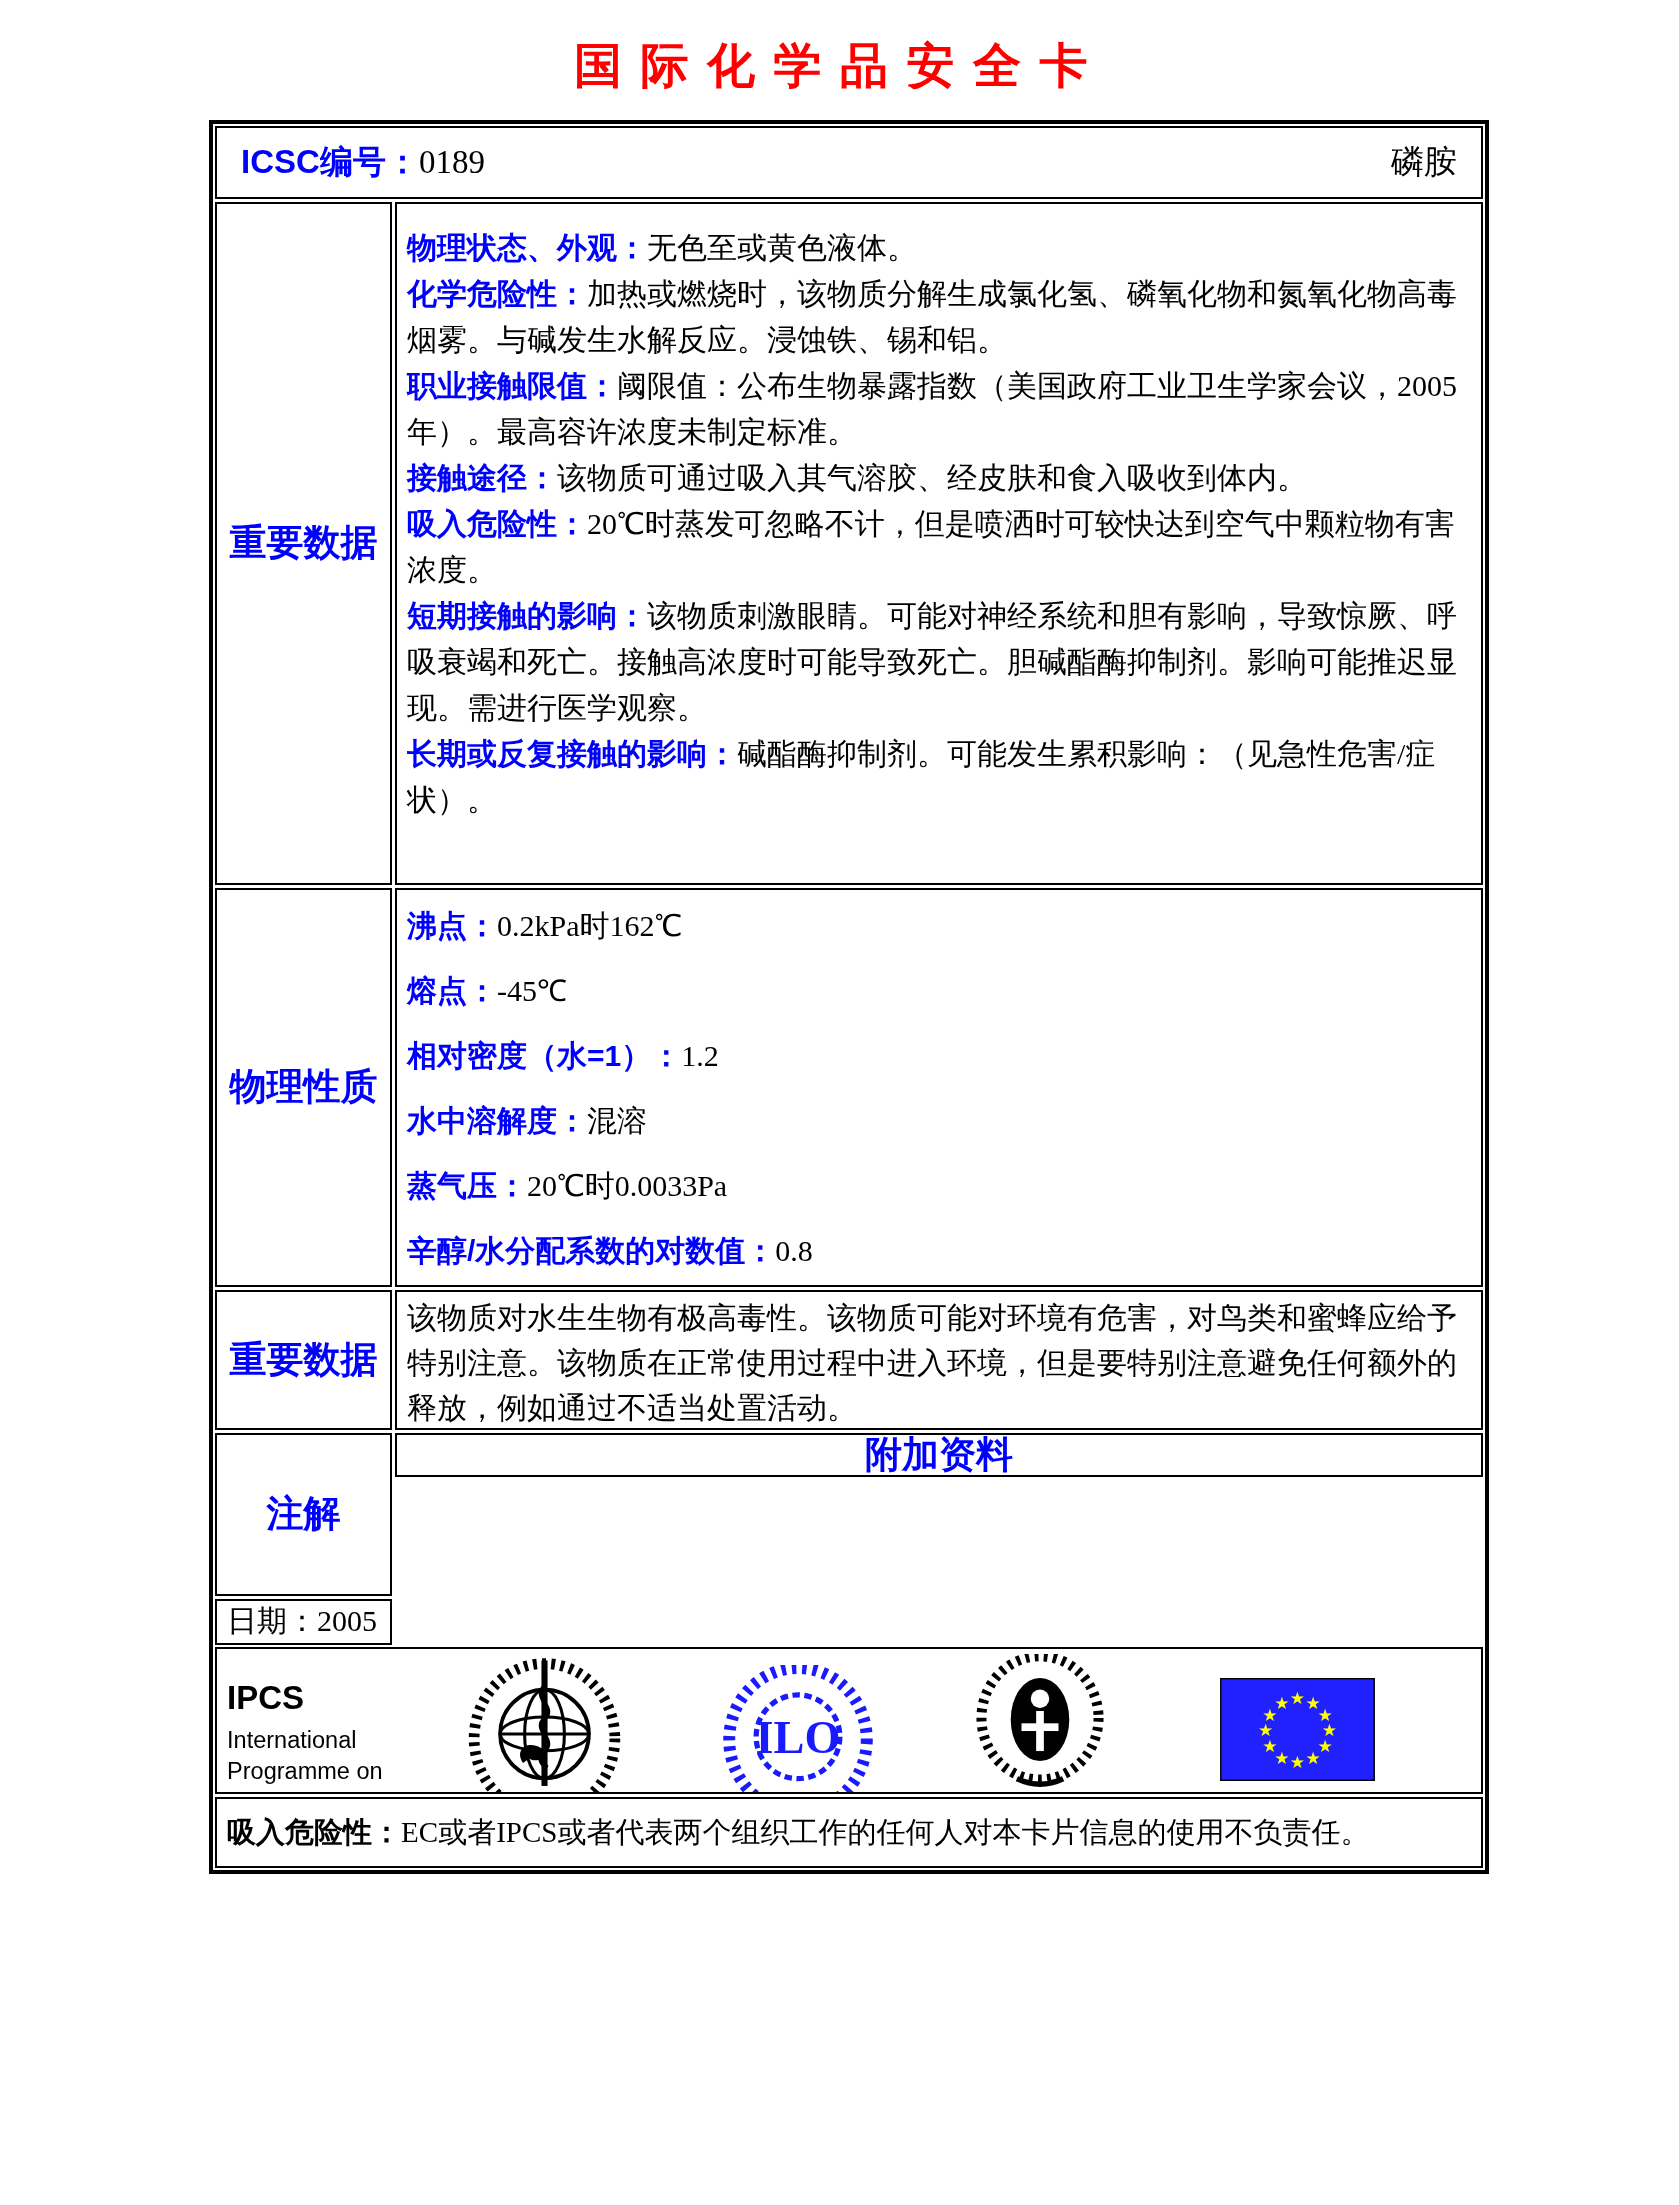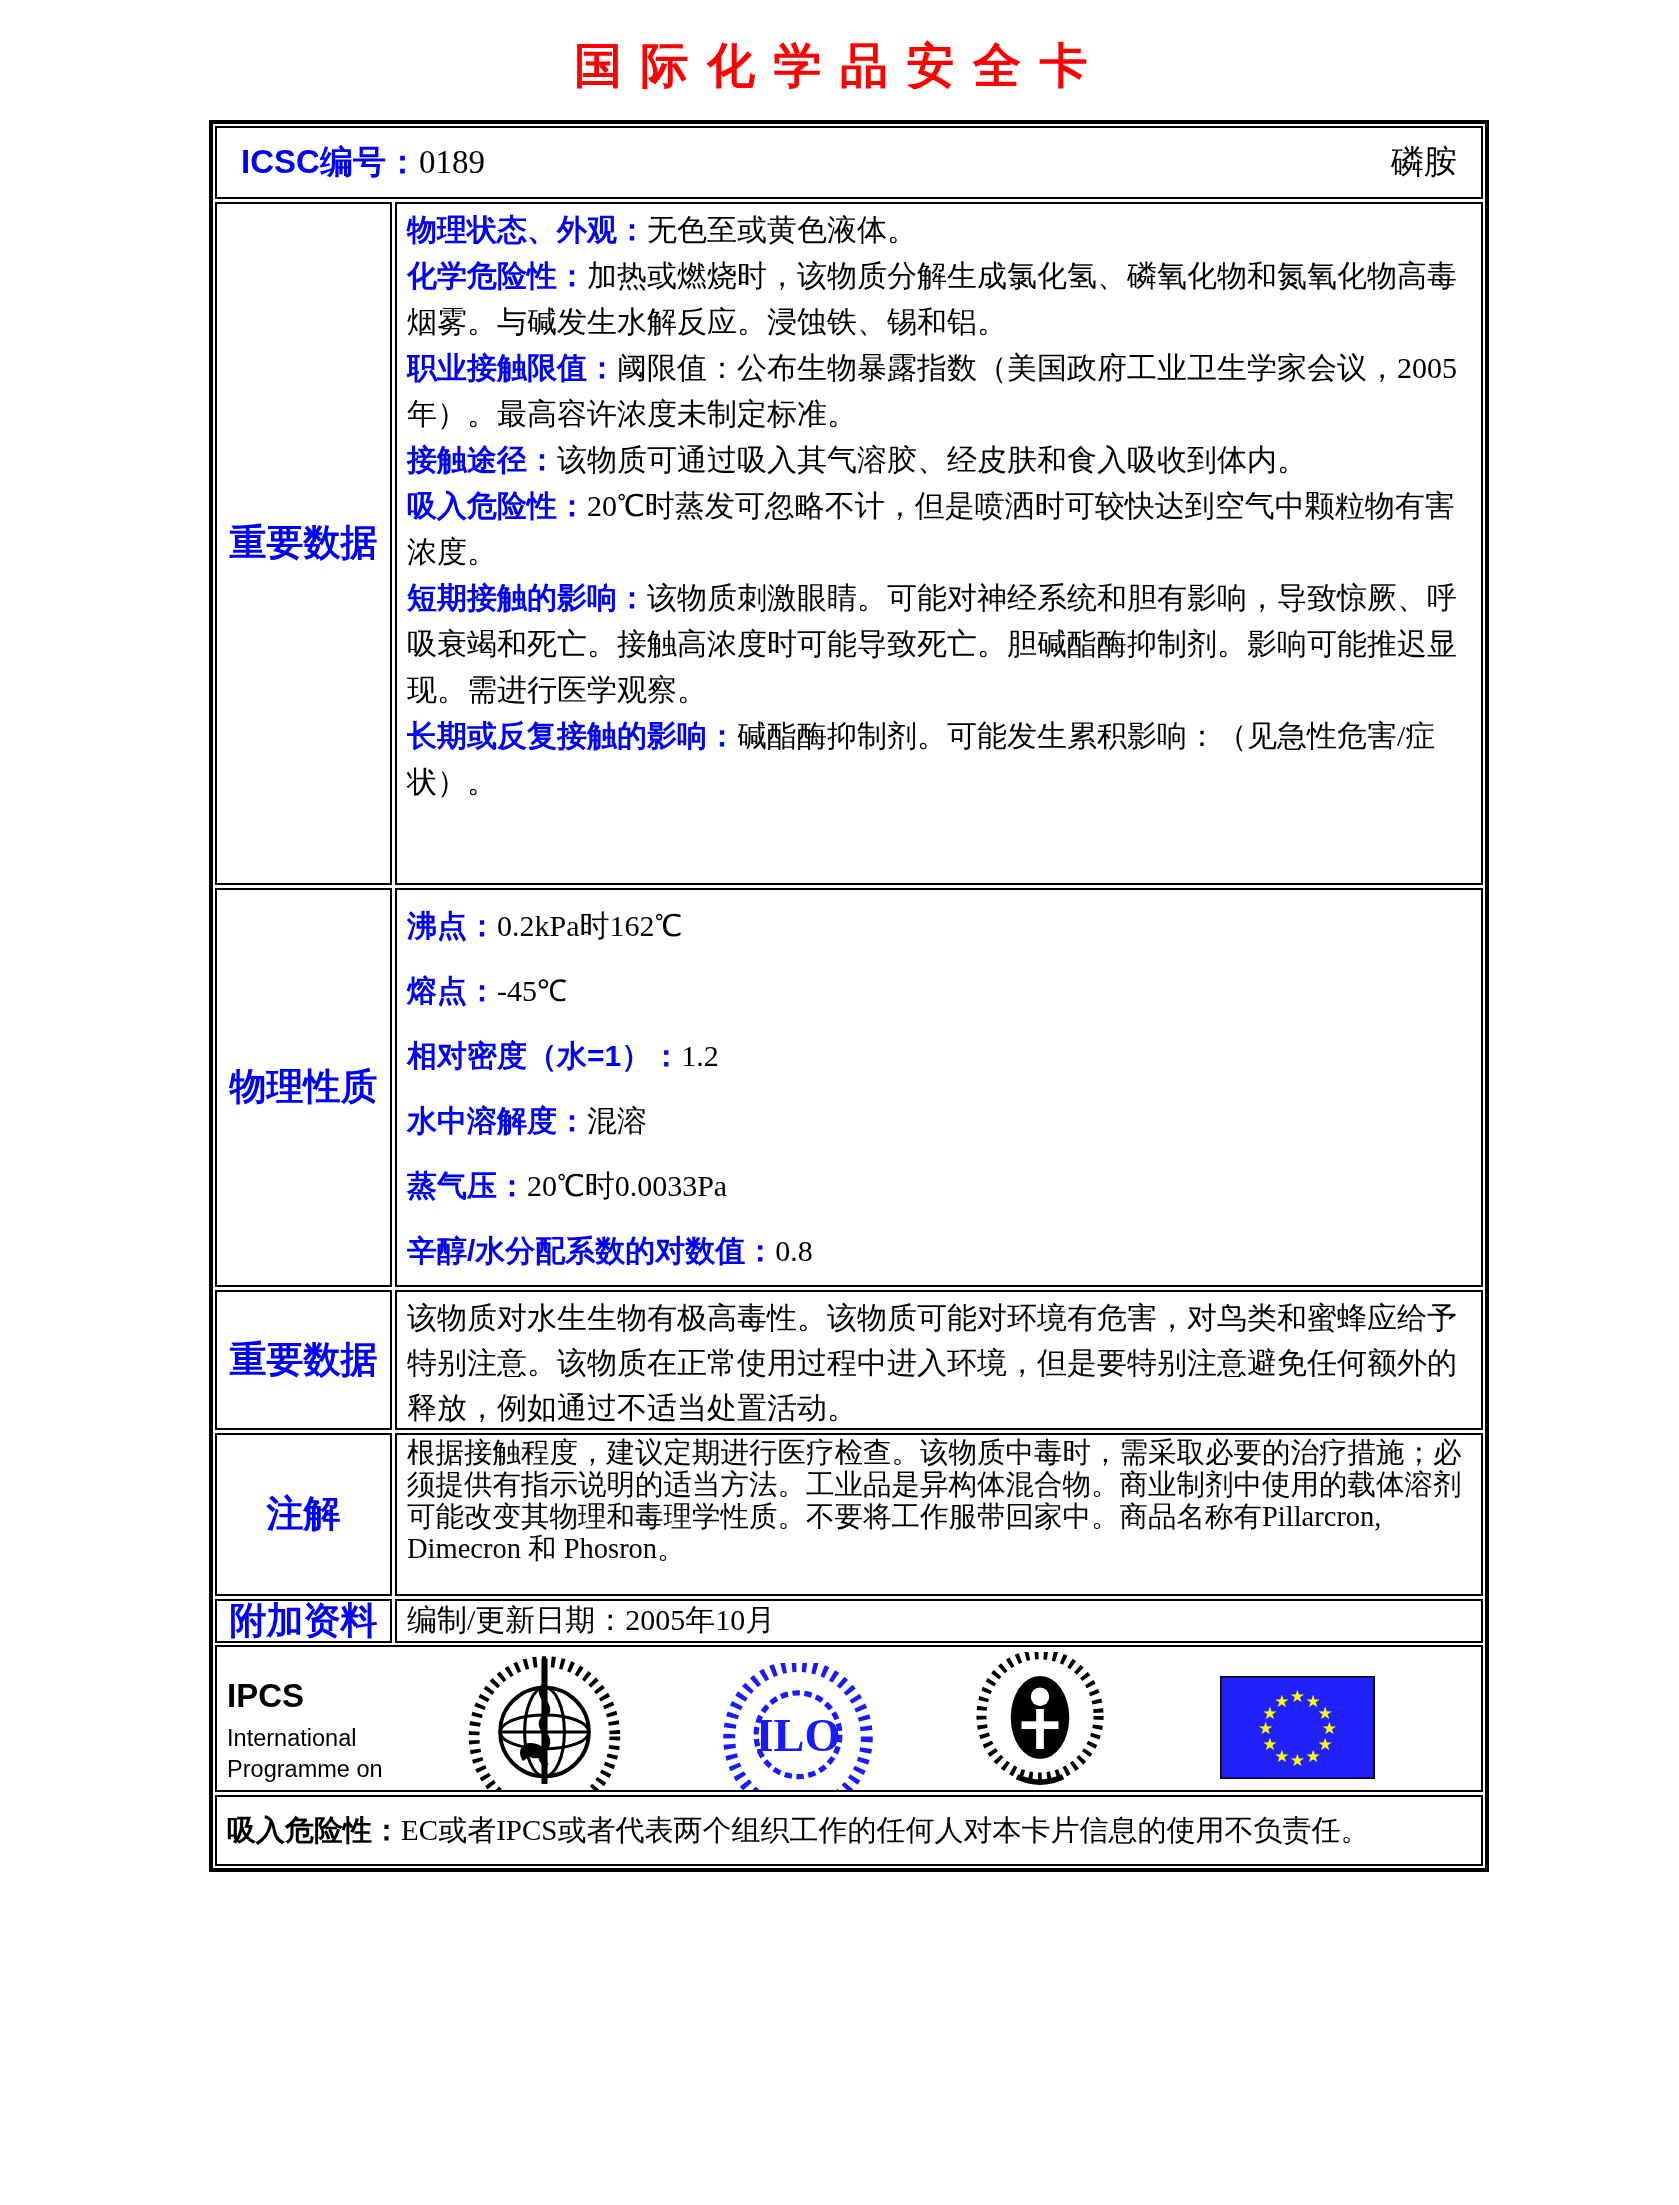--- a/index.html
+++ b/index.html
@@ -74,21 +74,21 @@
     color: #000000;
   }
   .icsc-left { display: flex; align-items: center; }
   .blue-label {
     color: #0000ff;
     font-family: "Liberation Sans", sans-serif;
     font-weight: bold;
   }
   .chem-name { font-size: 33px; color: #000000; }
 
-  .content { padding: 3px 10px; color: #000000; }
+  .content { padding: 21px 10px; color: #000000; }
   .imp-content  { font-size: 30px; line-height: 46px; }
   .phys-content { font-size: 30px; line-height: 65px; padding-top: 2.9px; }
   .env-content  { font-size: 30px; line-height: 45px; padding-top: 2.9px; }
   .notes-content{ font-size: 28.5px; line-height: 32px; padding-top: 2.1px; }
   .add-content  { font-size: 30px; display: flex; align-items: center; }
   .para { margin: 0; }
   .plabel {
     color: #0000ff;
     font-family: "Liberation Sans", sans-serif;
     font-weight: bold;
@@ -168,23 +168,20 @@
         <p class="para"><span class="plabel">蒸气压：</span><span>20℃时0.0033Pa</span></p>
         <p class="para"><span class="plabel">辛醇/水分配系数的对数值：</span><span>0.8</span></p>
       </div>
 
       <div class="cell h-env rowlabel">重要数据</div>
       <div class="cell h-env content env-content">
         <p class="para">该物质对水生生物有极高毒性。该物质可能对环境有危害，对鸟类和蜜蜂应给予特别注意。该物质在正常使用过程中进入环境，但是要特别注意避免任何额外的释放，例如通过不适当处置活动。</p>
       </div>
 
       <div class="cell h-notes rowlabel">注解</div>
-      <div class="cell h-notes content notes-content">
-        <p class="para">根据接触程度，建议定期进行医疗检查。该物质中毒时，需采取必要的治疗措施；必须提供有指示说明的适当方法。工业品是异构体混合物。商业制剂中使用的载体溶剂可能改变其物理和毒理学性质。不要将工作服带回家中。商品名称有Pillarcron, Dimecron 和 Phosron。</p>
-      </div>
 
       <div class="cell h-add rowlabel">附加资料</div>
       <div class="cell h-add content add-content">
         <span>编制/更新日期：2005年10月</span>
       </div>
 
       <div class="cell full h-logos">
         <div class="ipcs-block">
           <div class="ipcs-title">IPCS</div>
           <div class="ipcs-line">International</div>

